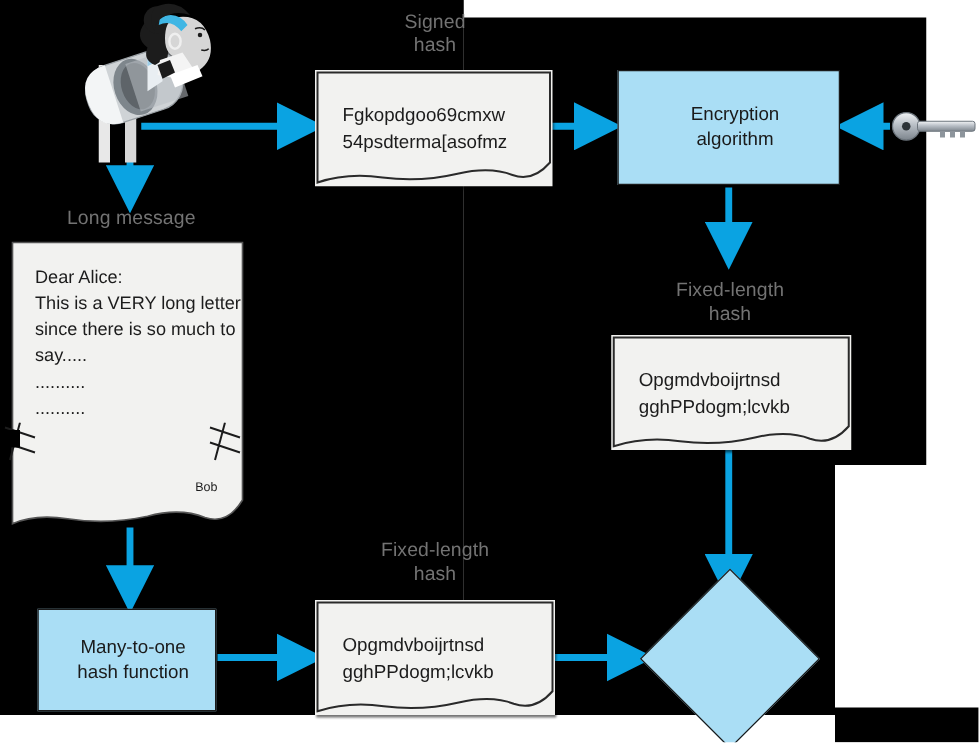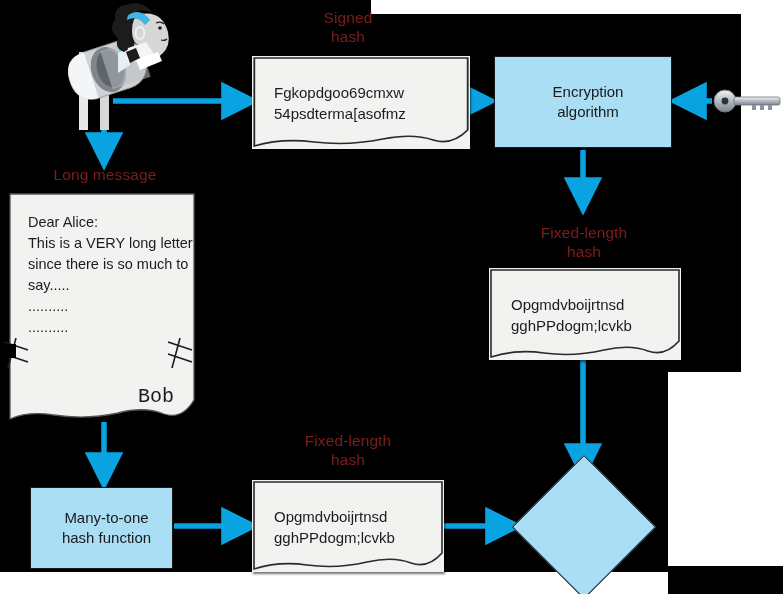--- a/index.html
+++ b/index.html
@@ -67,23 +67,22 @@
   }
   .letter .ltext {
     position: absolute;
     left: 20px;
     top: 20px;
     white-space: pre-line;
   }
   .letter .sig {
     position: absolute;
     right: 26px;
-    bottom: 11px;
-    font-size: 20px;
-    font-family: Liberation Mono, monospace;
+    bottom: 24px;
+    font-size: 10px;
   }
 
   
   .diamond {
     position: absolute;
     background: #aadef5;
     border: 1px solid #1a1a1a;
     transform: rotate(45deg);
   }
   .diamond-label {
@@ -92,21 +91,21 @@
     align-items: center;
     justify-content: center;
     color: #1c1c1c;
     font-size: 15px;
     pointer-events: none;
   }
 
   
   .caption {
     position: absolute;
-    color: #7f1d1d;
+    color: #737373;
     font-size: 15.5px;
     line-height: 1.22;
     text-align: center;
     white-space: pre-line;
     letter-spacing: .1px;
   }
   .caption.right { text-align: right; }
 
   
   #arrows { position: absolute; left: 0; top: 0; width: 783px; height: 594px; }
@@ -218,21 +217,21 @@
 
   <div class="caption" style="left:20px; top:166px; width:170px;">Long message</div>
 
   <div class="caption" style="left:528px; top:224px; width:112px;">Fixed-length
 hash</div>
 
   <div class="caption" style="left:292px; top:432px; width:112px;">Fixed-length
 hash</div>
 
 
-  <div class="node docbox" style="left:252px; top:56px; width:218px; height:93px;">
+  <div class="node docbox" style="left:252px; top:56px; width:190px; height:93px;">
     <svg class="curl-svg" viewBox="0 0 190 93" preserveAspectRatio="none">
       <path d="M2,2 L188,2 L188,74 q-14,16 -30,10 q-18,-7 -44,-1 q-30,7 -60,3 q-28,-4 -52,4 Z" fill="#f2f2f0" stroke="#2a2a2a" stroke-width="1.6"></path>
     </svg>
     <div class="doctext">Fgkopdgoo69cmxw
 54psdterma[asofmz</div>
   </div>
 
   <div class="node procbox" style="left:494px; top:56px; width:178px; height:92px; white-space:pre-line;">Encryption
 algorithm</div>
 

